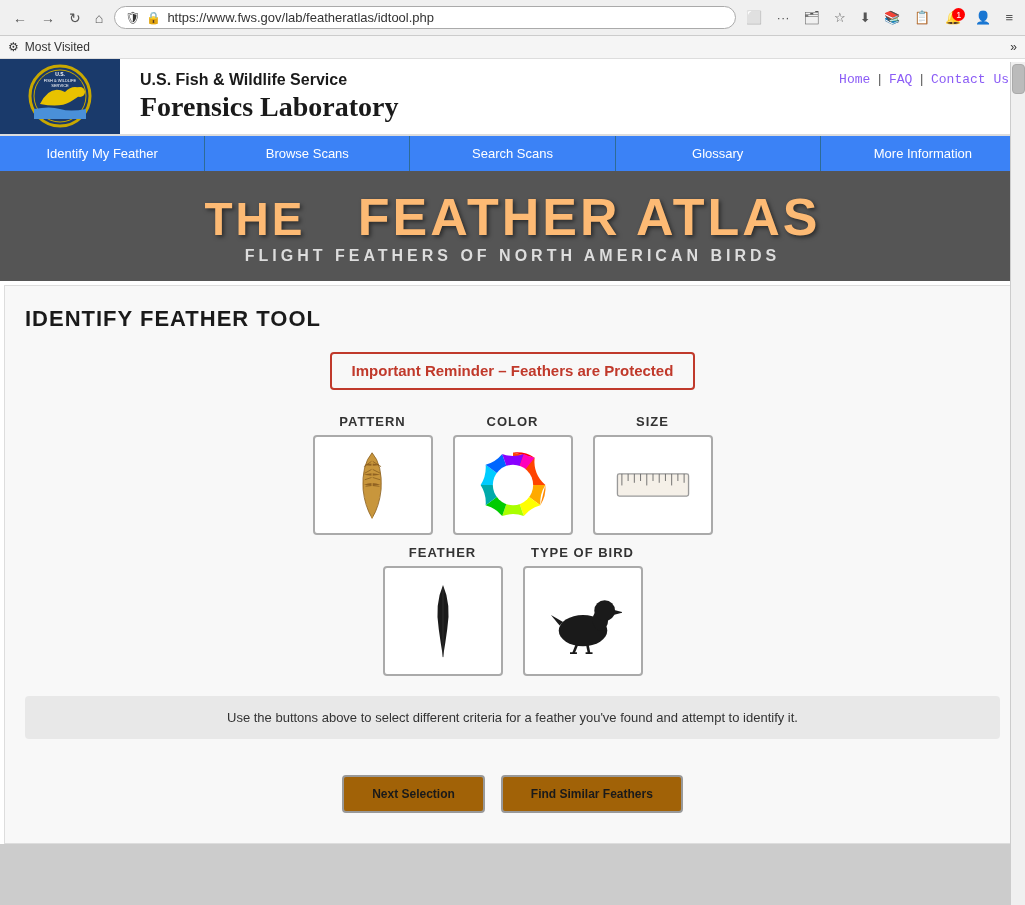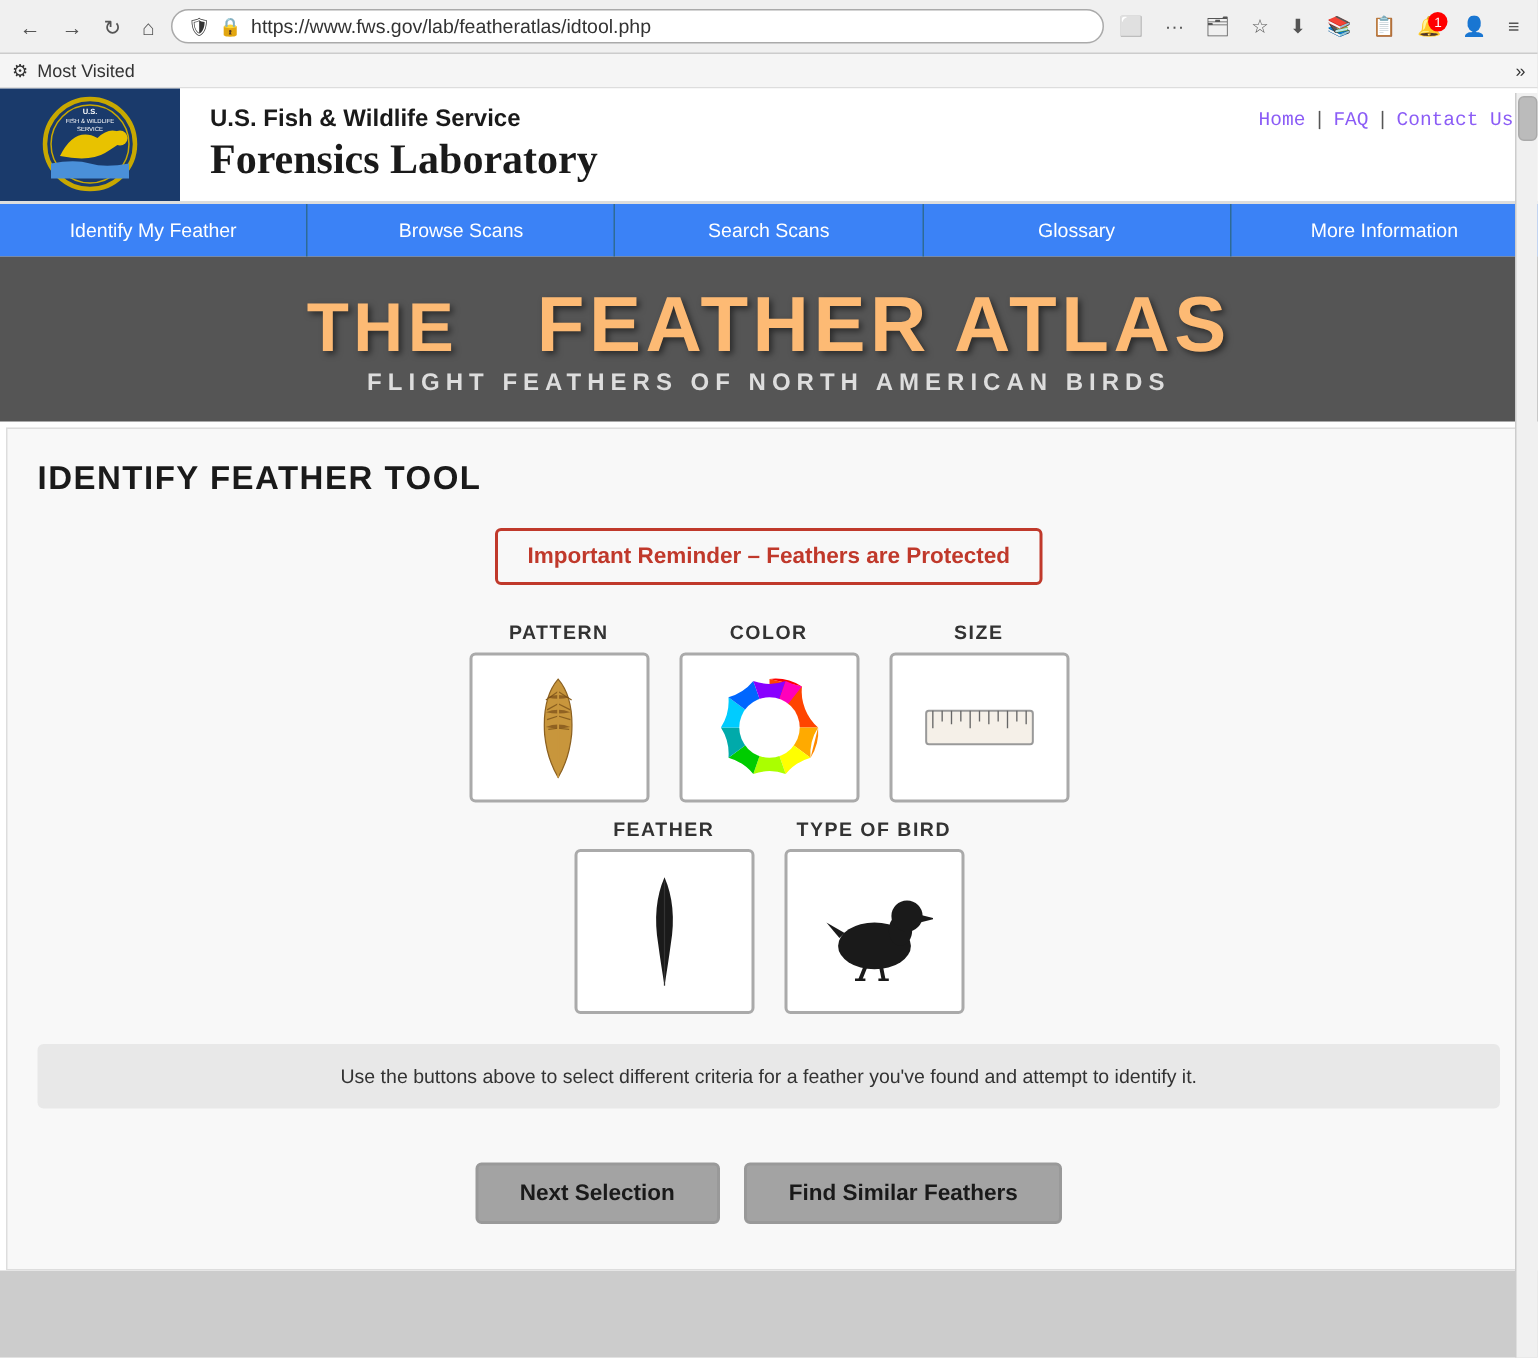--- a/index.html
+++ b/index.html
@@ -54,21 +54,21 @@
     .criteria-row { display: flex; gap: 20px; align-items: flex-end; }
     .criteria-item { display: flex; flex-direction: column; align-items: center; gap: 6px; }
     .criteria-label { font-size: 13px; font-weight: bold; color: #333; letter-spacing: 1px; text-align: center; }
     .criteria-box { width: 120px; height: 100px; border: 2px solid #aaa; background: white; border-radius: 4px; display: flex; align-items: center; justify-content: center; cursor: pointer; }
 
     
     .instruction-area { background: #e8e8e8; padding: 14px 20px; margin-bottom: 36px; border-radius: 4px; text-align: center; font-size: 13px; color: #333; }
 
     
     .action-buttons { display: flex; justify-content: center; gap: 16px; padding-bottom: 10px; }
-    .action-btn { padding: 10px 28px; font-size: 15px; font-weight: bold; background: #a3a3a3; border: 2px solid #999; border-radius: 4px; cursor: pointer; color: #1a1a1a; }
+    .action-btn { padding: 10px 28px; font-size: 12px; font-weight: bold; background: #a16207; border: 2px solid #999; border-radius: 4px; cursor: pointer; color: #1a1a1a; }
 
     .page-container { position: relative; width: 1025px; }
     .scrollbar-track { position: absolute; right: 0; top: 62px; width: 15px; height: 843px; background: #f0f0f0; border-left: 1px solid #ccc; }
     .scrollbar-thumb { width: 13px; height: 30px; background: #bbb; border-radius: 4px; margin: 0 auto; margin-top: 2px; border: 1px solid #aaa; }
   </style>
 </head>
 <body>
 
 <div class="page-container">
 

